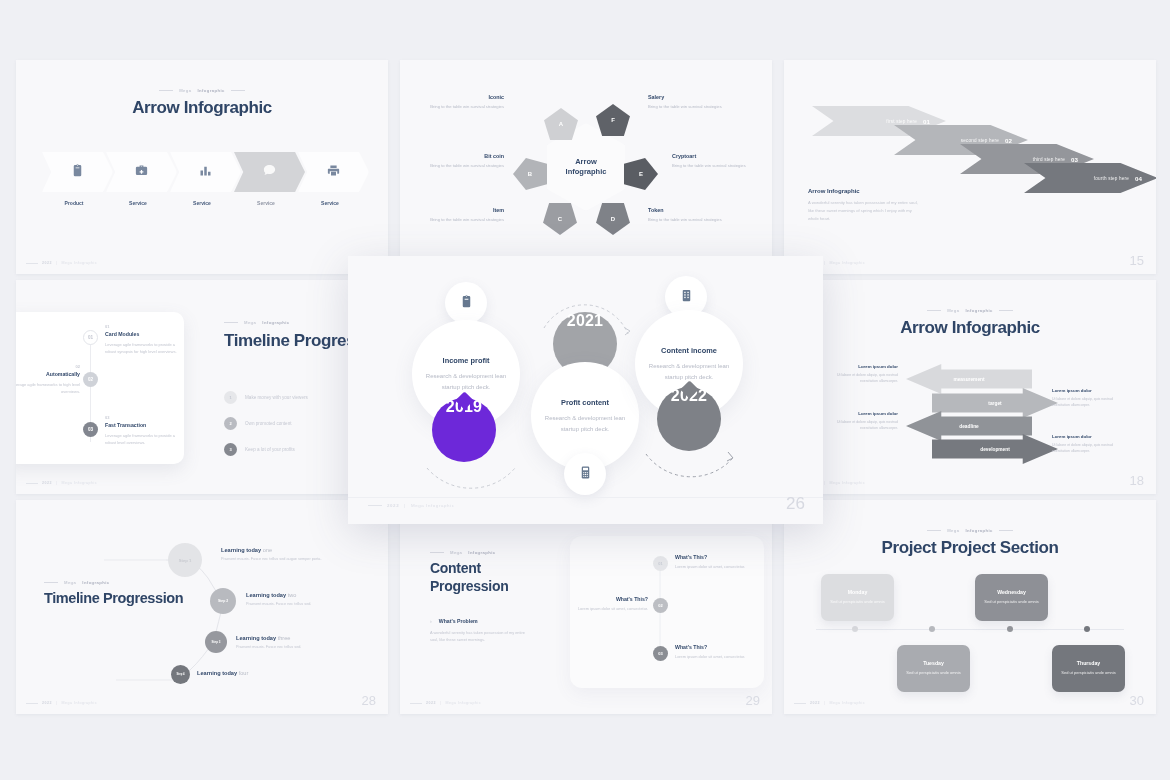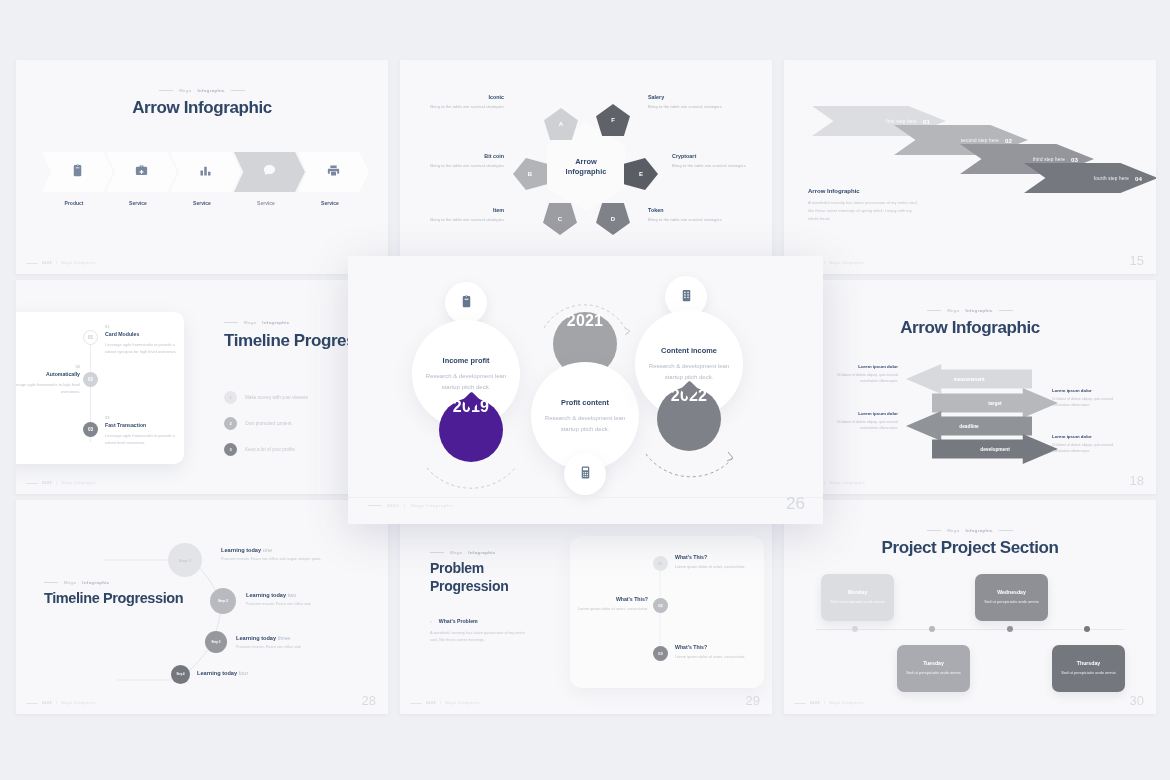--- a/index.html
+++ b/index.html
@@ -561,21 +561,21 @@
     </div>
 
     <div style="position:absolute;left:30px;top:50px;">
       <div class="kicker" style="justify-content:flex-start">
         <i></i>
         <b>Mega</b>
         <span>Infographic</span>
       </div>
     </div>
     <div class="s7-title">
-      <div>Problem</div>
+      <div>Content</div>
       <div>Progression</div>
     </div>
 
     <div class="s7-prob">
       <h5><span style="color:#c6c9d2;font-weight:400;margin-right:7px;">›</span><span>What's Problem</span></h5>
       <p>A wonderful serenity has taken possession of my entire soul, like these sweet mornings.</p>
     </div>
 
     <div class="footer">
       <i></i>
@@ -643,21 +643,21 @@
 
   <div class="ov-icon" style="left:97px;top:26px;">
     <span><svg viewBox="0 0 24 24">
           <path d="M16 3h-2.2a2 2 0 0 0-3.6 0H8a2 2 0 0 0-2 2v14a2 2 0 0 0 2 2h8a2 2 0 0 0 2-2V5a2 2 0 0 0-2-2zm-4-.3a.8.8 0 1 1 0 1.6.8.8 0 0 1 0-1.6zM9 7.5h6V9H9z"></path>
         </svg></span>
   </div>
   <div class="ov-bubble" style="left:64px;top:64px;">
     <h4>Income profit</h4>
     <p>Research &amp; development lean startup pitch deck.</p>
   </div>
-  <div class="ov-year tail-up" style="left:91px;top:142px;background:#4c1d95;">
+  <div class="ov-year tail-up" style="left:84px;top:142px;background:#6d28d9;">
     <span>2019</span>
   </div>
 
   <div class="ov-year tail-down" style="left:205px;top:56px;background:#a2a4a8;">
     <span>2021</span>
   </div>
   <div class="ov-bubble" style="left:183px;top:106px;">
     <h4>Profit content</h4>
     <p>Research &amp; development lean startup pitch deck.</p>
   </div>

